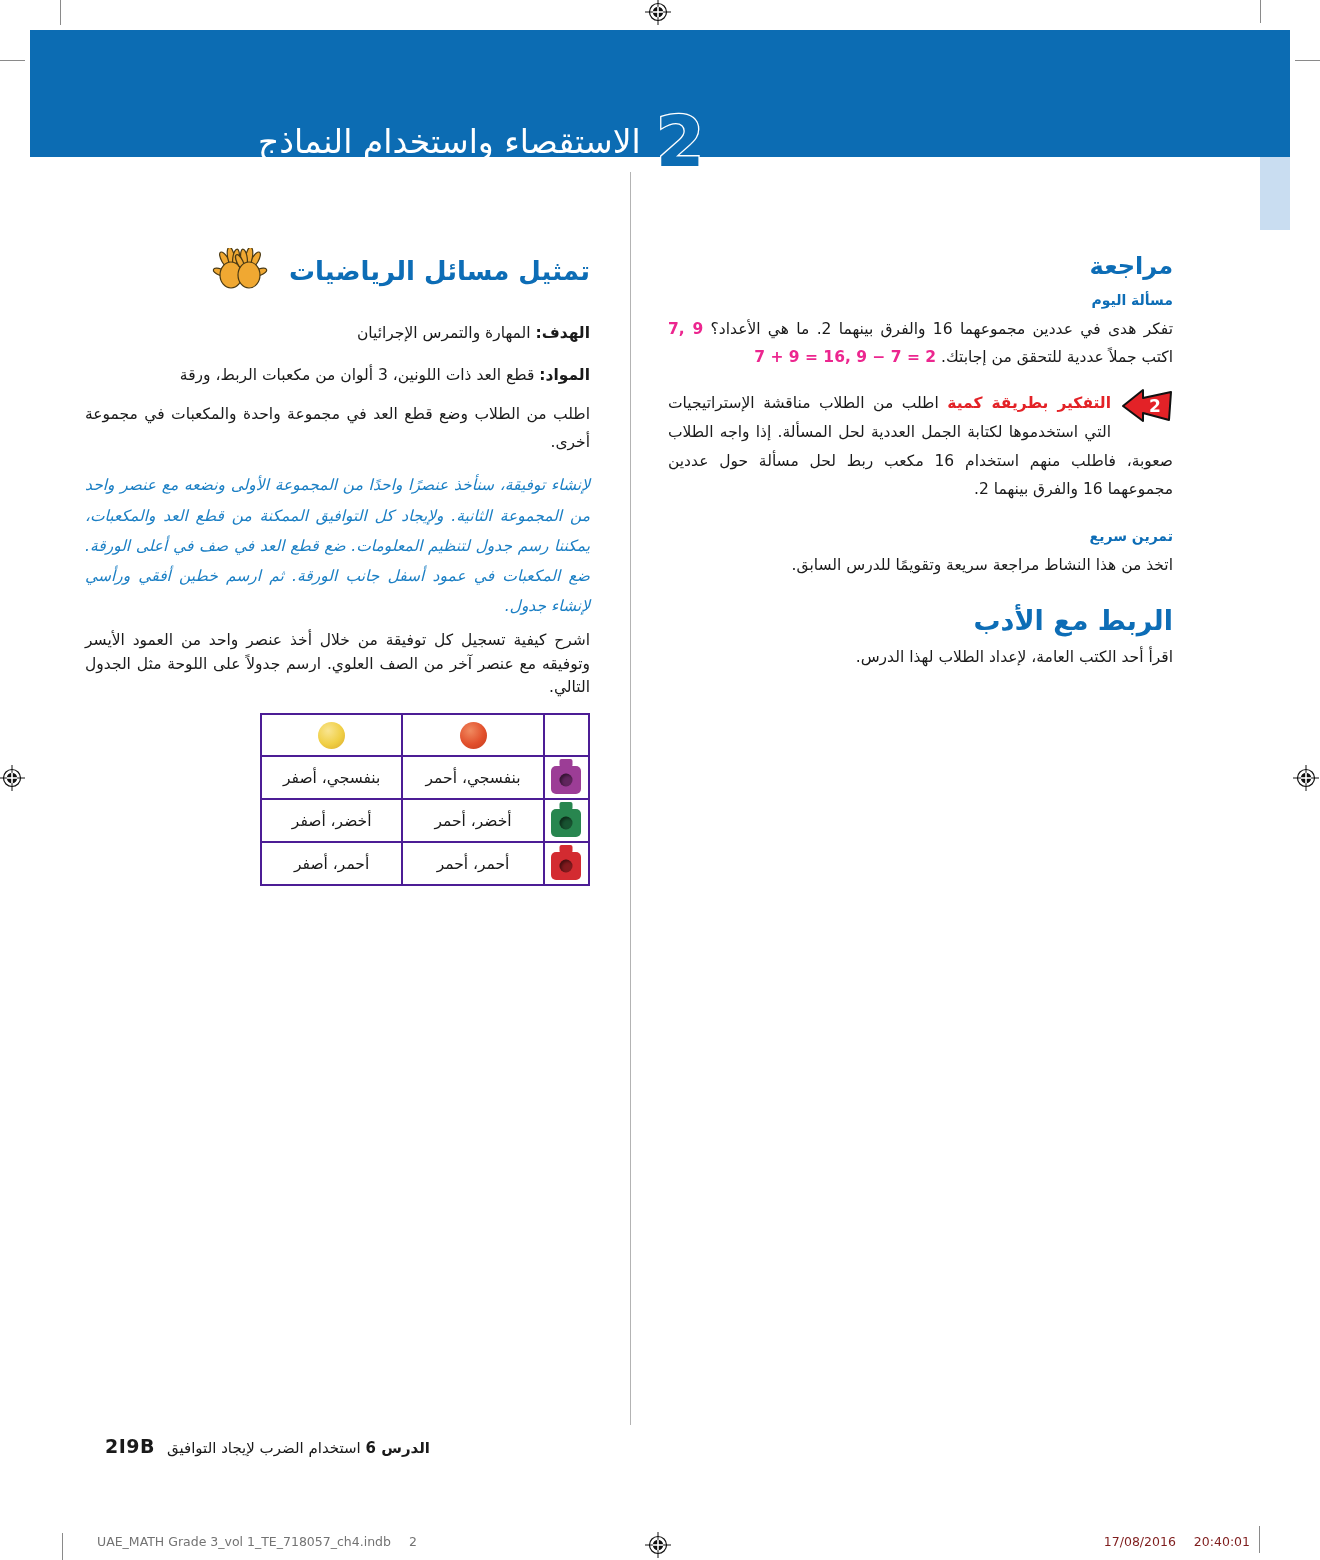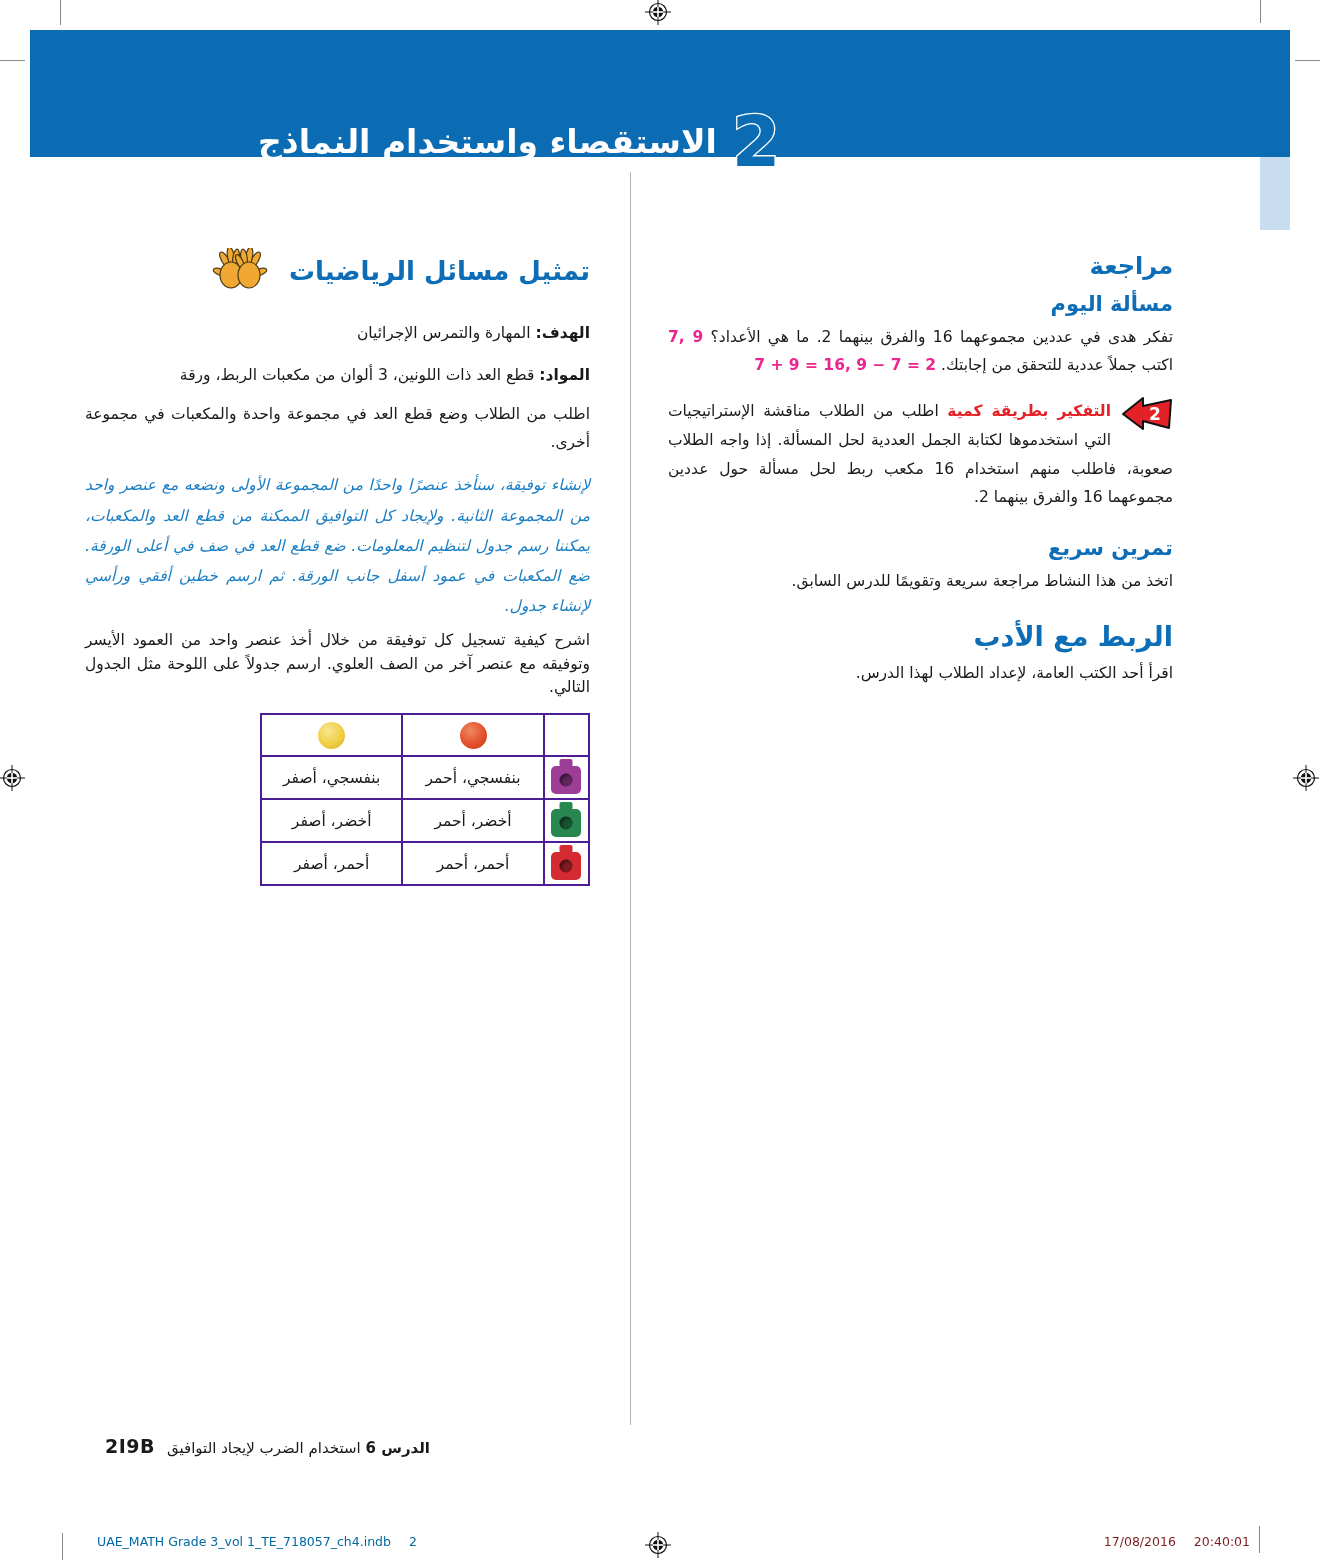--- a/index.html
+++ b/index.html
@@ -9,30 +9,30 @@
   
   .crop{position:absolute;background:#8a8a8a;}
   .crop.v{width:1px;}
   .crop.h{height:1px;}
   .regmark{position:absolute;width:28px;height:28px;}
 
   
   .band{position:absolute;left:30px;top:30px;width:1260px;height:127px;background:#0c6cb3;}
   .band-content{position:absolute;left:228px;top:72px;display:flex;direction:rtl;
                 align-items:center;gap:14px;}
-  .band-title{color:#ffffff;font-weight:bold;font-size:33px;white-space:nowrap;}
+  .band-title{color:#ffffff;font-weight:normal;font-size:33px;white-space:nowrap;}
   .side-tab{position:absolute;left:1260px;top:157px;width:30px;height:73px;background:#c9ddf1;}
   .col-divider{position:absolute;left:630px;top:172px;width:1px;height:1253px;background:#b3b3b3;}
 
   
   .rcol{position:absolute;left:668px;top:252px;width:505px;direction:rtl;text-align:right;}
   .lcol{position:absolute;left:85px;top:248px;width:505px;direction:rtl;text-align:right;}
 
   h2.blue-big{margin:0;color:#0d6db6;font-size:24px;font-weight:bold;}
-  h3.blue-sub{margin:12px 0 0 0;color:#0d6db6;font-size:21px;font-weight:bold;}
+  h3.blue-sub{margin:12px 0 0 0;color:#0d6db6;font-size:14px;font-weight:bold;}
   h2.blue-huge{margin:26px 0 0 0;color:#0d6db6;font-size:27px;font-weight:bold;}
   .body-text{font-size:15.5px;line-height:1.78;margin:8px 0 0 0;text-align:justify;}
   .body-text.last-right{text-align:right;}
   .pink{color:#ec268f;font-weight:bold;}
   .redb{color:#e32227;font-weight:bold;}
   .note-blue{color:#1b7fc4;font-style:italic;font-size:15.5px;line-height:1.95;
              margin:14px 0 0 0;text-align:justify;}
   .explain{font-size:15.5px;line-height:1.5;margin:8px 0 0 0;text-align:justify;}
 
   .think{font-size:15.5px;line-height:1.85;margin:18px 0 0 0;text-align:justify;}
@@ -63,21 +63,21 @@
                width:13px;height:13px;border-radius:50%;background:rgba(0,0,0,0.38);
                box-shadow:inset 2px 2px 3px rgba(0,0,0,0.45);}
   .cube.purple{background:#9c3d96;}
   .cube.green{background:#28864f;}
   .cube.red{background:#d32b31;}
 
   
   .lesson-line{position:absolute;left:105px;top:1435px;display:flex;align-items:baseline;gap:12px;}
   .page-code{font-weight:bold;font-size:19px;letter-spacing:0.5px;}
   .lesson-ref{direction:rtl;font-size:15px;}
-  .print-left{position:absolute;left:97px;top:1534px;font-size:12.5px;color:#0369a1;}
+  .print-left{position:absolute;left:97px;top:1534px;font-size:12.5px;color:#737373;}
   .print-right{position:absolute;right:70px;top:1534px;font-size:12.5px;color:#7f1d1d;}
   .gap-sm{display:inline-block;width:18px;}
 </style>
 </head>
 <body>
 
 <div class="page">
 
   <div class="crop v" style="left:60px;top:0;height:25px;"></div>
   <div class="crop h" style="left:0;top:60px;width:25px;"></div>

